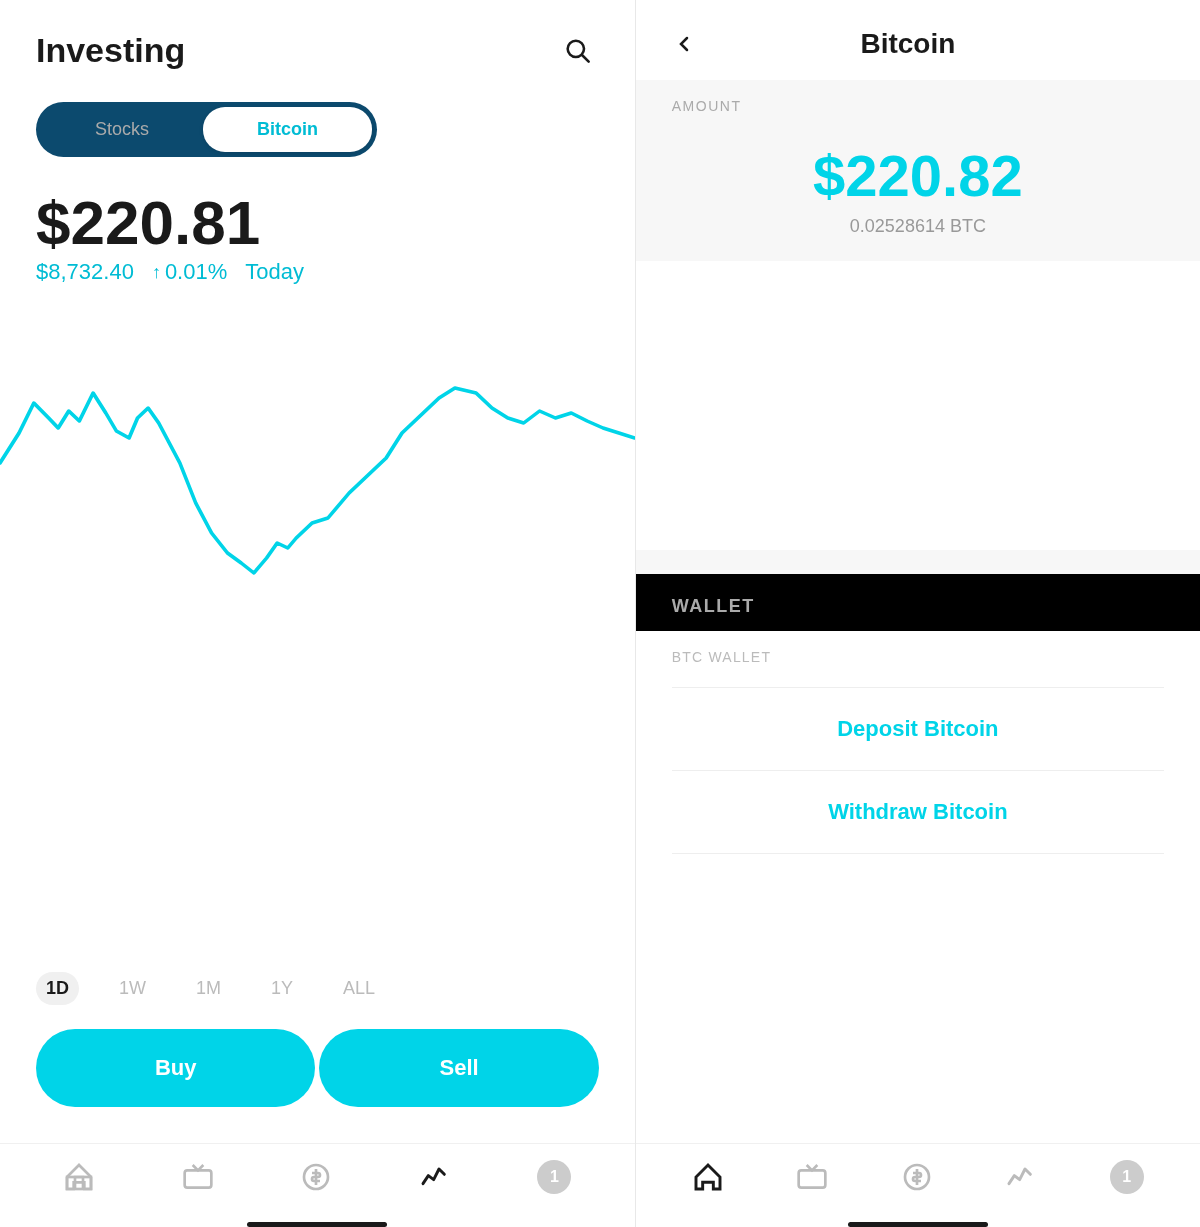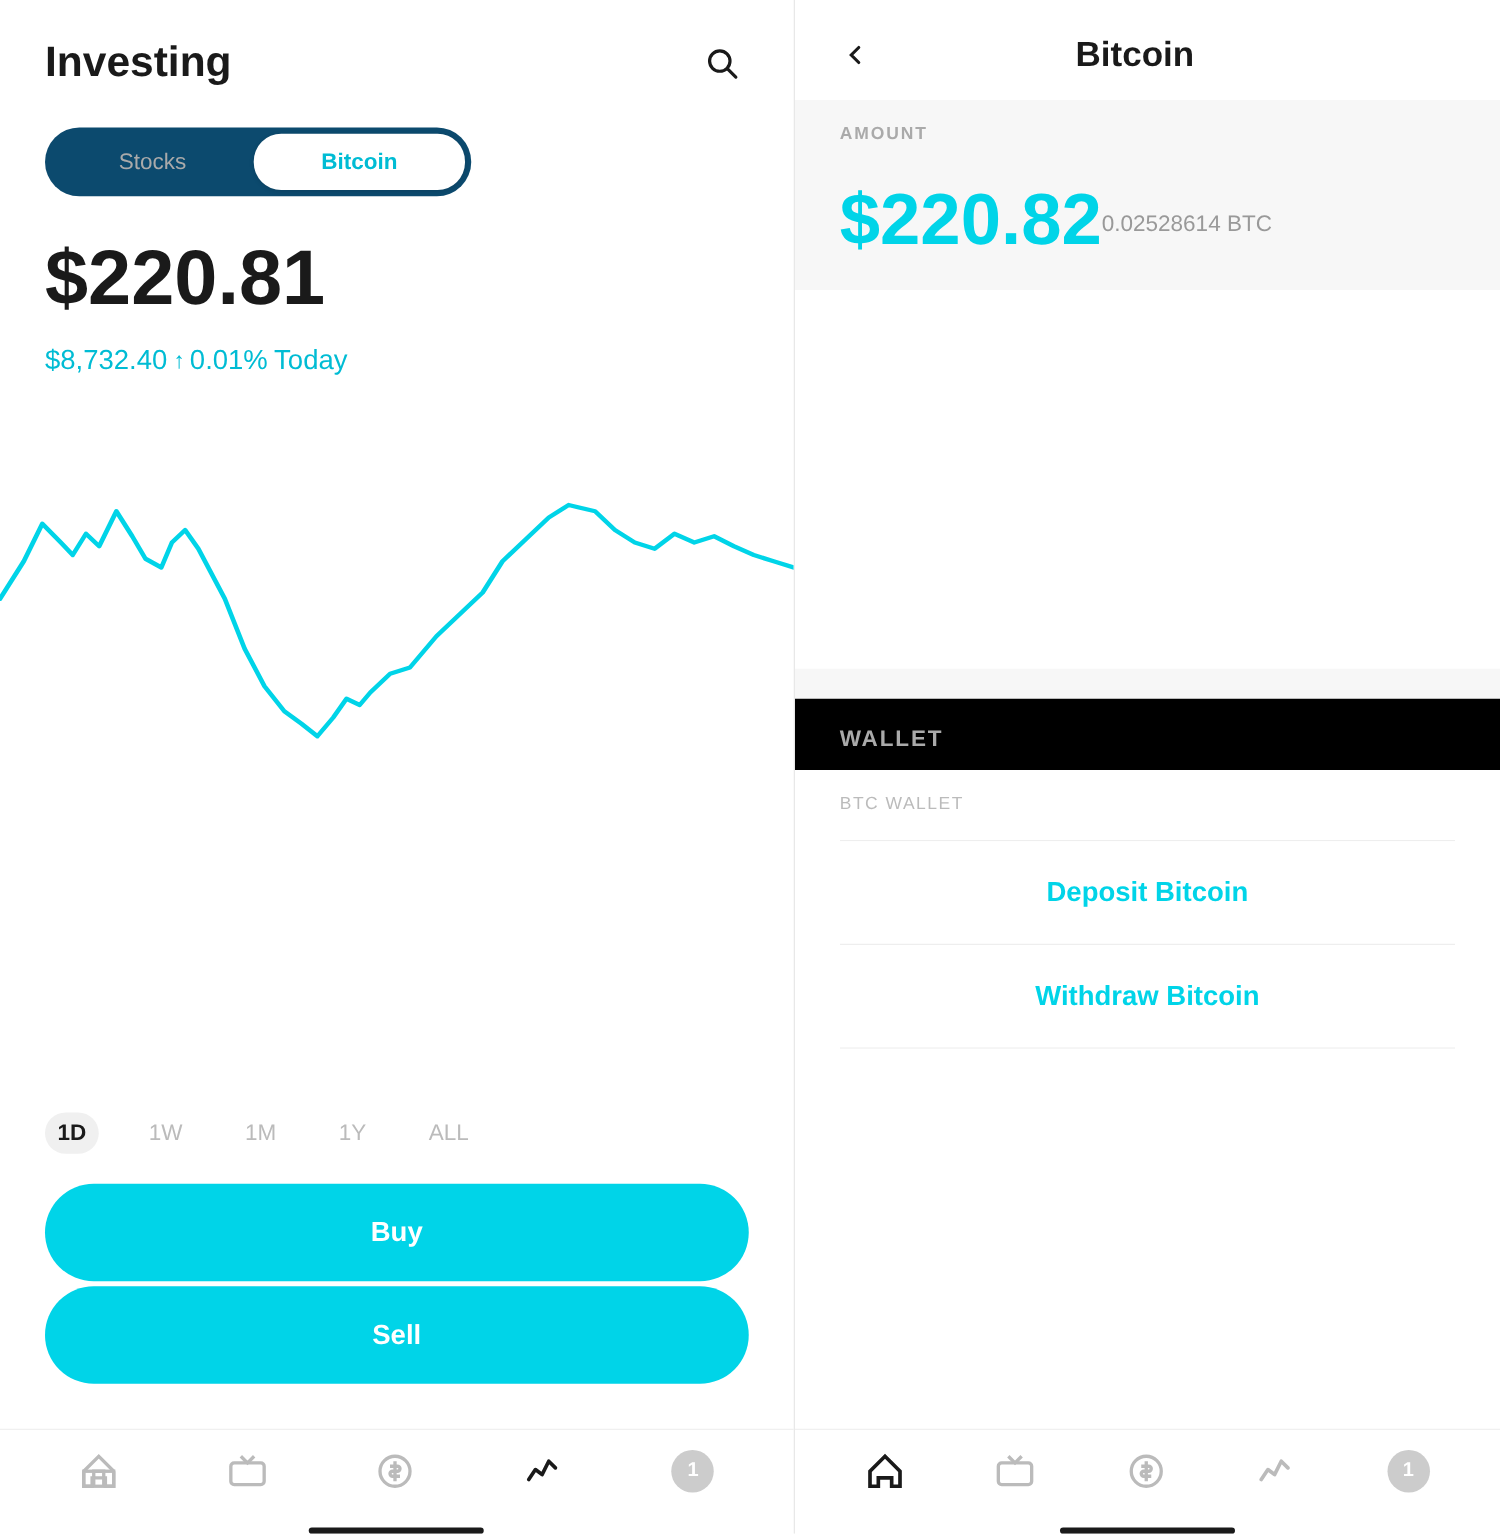--- a/index.html
+++ b/index.html
@@ -85,22 +85,22 @@
     .main-price {
       font-size: 62px;
       font-weight: 700;
       color: #1a1a1a;
       line-height: 1.1;
     }
 
     .price-meta {
       display: flex;
       align-items: center;
-      gap: 5px;
-      margin-top: 18px;
+      gap: 18px;
+      margin-top: 2px;
     }
 
     .btc-price {
       font-size: 22px;
       color: #00bcd4;
       font-weight: 500;
     }
 
     .change-wrap {
       display: flex;
@@ -161,21 +161,20 @@
       background: #f0f0f0;
       color: #1a1a1a;
       font-weight: 600;
     }
 
     
     .action-buttons {
       display: flex;
       gap: 4px;
       padding: 0 36px 36px 36px;
-      flex-direction: column;
     }
 
     .buy-btn, .sell-btn {
       flex: 1;
       padding: 26px 0;
       border-radius: 40px;
       border: none;
       background: #00d4e8;
       color: #fff;
       font-size: 22px;
@@ -259,36 +258,36 @@
     .right-title {
       font-size: 28px;
       font-weight: 700;
       color: #1a1a1a;
       flex: 1;
       text-align: center;
     }
 
     .section-label {
       font-size: 14px;
-      font-weight: 700;
+      font-weight: 400;
       color: #aaa;
       letter-spacing: 1.5px;
       padding: 18px 36px 14px 36px;
       background: #f7f7f7;
     }
 
     .amount-section {
       background: #f7f7f7;
       padding-bottom: 24px;
     }
 
     .amount-display {
       padding: 16px 36px 0 36px;
       display: flex;
-      flex-direction: row;
+      flex-direction: column;
       align-items: center;
     }
 
     .amount-usd {
       font-size: 58px;
       font-weight: 700;
       color: #00d4e8;
       line-height: 1.1;
     }
 

